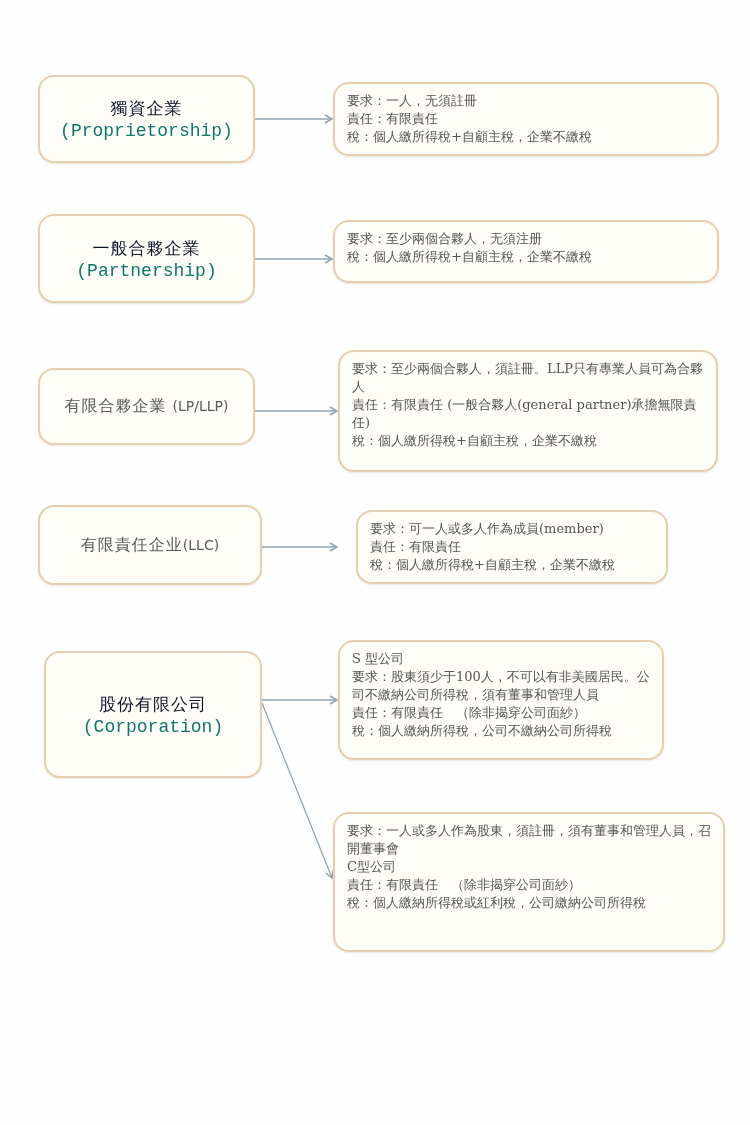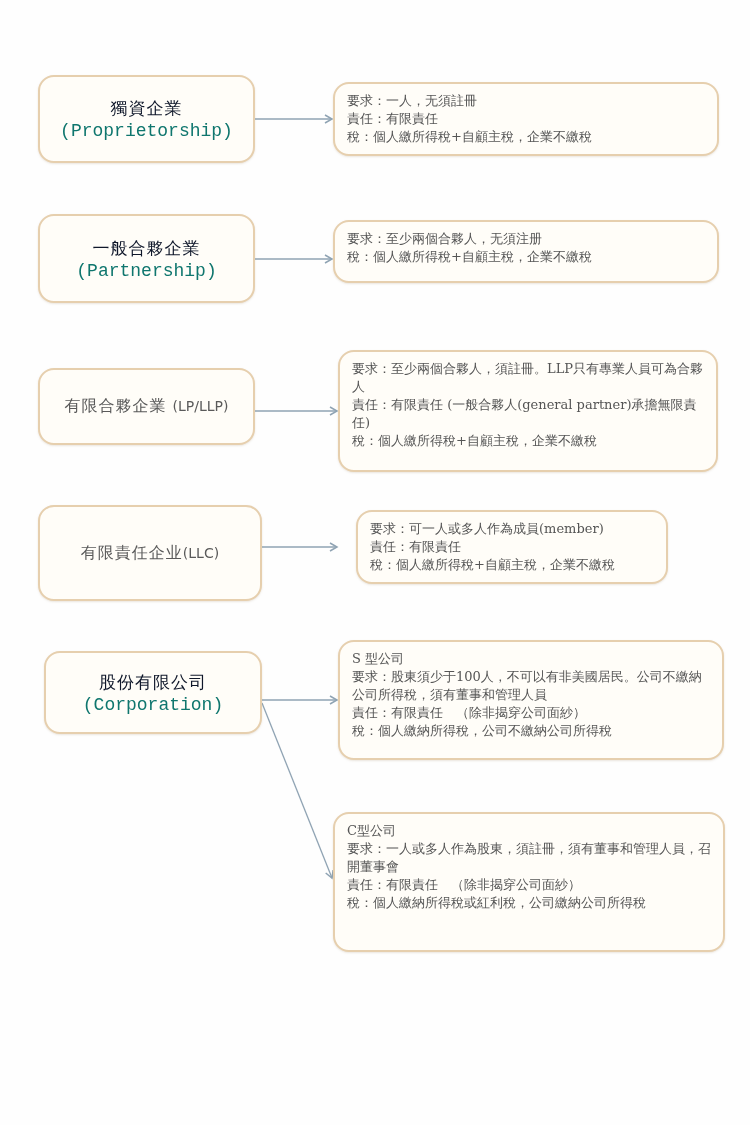--- a/index.html
+++ b/index.html
@@ -71,39 +71,39 @@
     <span>有限合夥企業</span>
     <span class="en-inline">(LP/LLP)</span>
   </div>
 </div>
 <div class="box right" style="left:338px;top:350px;width:380px;height:122px;">
   <div>要求：至少兩個合夥人，須註冊。LLP只有專業人員可為合夥人</div>
   <div>責任：有限責任 (一般合夥人(general partner)承擔無限責任)</div>
   <div>稅：個人繳所得稅+自顧主稅，企業不繳稅</div>
 </div>
 
-<div class="box left" style="left:38px;top:505px;width:224px;height:96px;">
+<div class="box left" style="left:38px;top:505px;width:224px;height:80px;">
   <div class="inline">
     <span>有限責任企业</span><span class="en-inline">(LLC)</span>
   </div>
 </div>
 <div class="box right" style="left:338px;top:510px;width:312px;height:74px;margin-left:18px;">
   <div>要求：可一人或多人作為成員(member)</div>
   <div>責任：有限責任</div>
   <div>稅：個人繳所得稅+自顧主稅，企業不繳稅</div>
 </div>
 
-<div class="box left" style="left:44px;top:651px;width:218px;height:83px;">
+<div class="box left" style="left:44px;top:651px;width:218px;height:127px;">
   <div class="zh">股份有限公司</div>
   <div class="en">(Corporation)</div>
 </div>
-<div class="box right" style="left:338px;top:640px;width:386px;height:120px;">
+<div class="box right" style="left:338px;top:640px;width:326px;height:120px;">
   <div>S 型公司</div>
   <div>要求：股東須少于100人，不可以有非美國居民。公司不繳納公司所得稅，須有董事和管理人員</div>
   <div>責任：有限責任　（除非揭穿公司面紗）</div>
   <div>稅：個人繳納所得稅，公司不繳納公司所得稅</div>
 </div>
 <div class="box right" style="left:333px;top:812px;width:392px;height:140px;">
+  <div>要求：一人或多人作為股東，須註冊，須有董事和管理人員，召開董事會</div>
   <div>C型公司</div>
-  <div>要求：一人或多人作為股東，須註冊，須有董事和管理人員，召開董事會</div>
   <div>責任：有限責任　（除非揭穿公司面紗）</div>
   <div>稅：個人繳納所得稅或紅利稅，公司繳納公司所得稅</div>
 </div>
 
 </body></html>

